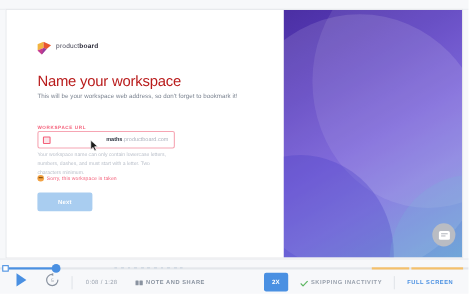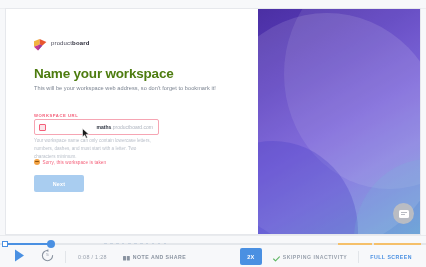--- a/index.html
+++ b/index.html
@@ -18,21 +18,21 @@
   .stage{position:absolute;left:5px;top:8px;width:416px;height:227px;background:#ffffff;border:1px solid #e6e8ec;box-sizing:border-box;overflow:hidden;}
 
   
   .form-pane{position:absolute;left:0;top:0;width:252px;height:100%;background:#fff;}
 
   .logo-row{position:absolute;left:28px;top:28px;display:flex;align-items:center;gap:4px;}
   .logo-mark{position:relative;width:13px;height:12px;flex:0 0 auto;}
   .logo-wordmark{font-size:6px;letter-spacing:.15px;color:#4a4a5a;white-space:nowrap;}
   .logo-wordmark b{color:#2c2c3a;}
 
-  .headline{position:absolute;left:28px;top:57px;font-size:13.5px;font-weight:bold;color:#4d7c0f;letter-spacing:-.2px;}
+  .headline{position:absolute;left:28px;top:57px;font-size:13.5px;font-weight:normal;color:#b91c1c;letter-spacing:-.2px;}
   .subhead{position:absolute;left:28px;top:76px;font-size:5.6px;color:#7c8491;letter-spacing:.05px;}
 
   .field-label{position:absolute;left:28px;top:104px;font-size:4.2px;font-weight:bold;letter-spacing:.55px;color:#f4607a;}
 
   .input-wrap{position:absolute;left:28px;top:110px;width:125px;height:16px;box-sizing:border-box;
     border:1px solid #f6a5b3;border-radius:2px;background:#fff;display:flex;align-items:center;}
   .err-dot{width:5px;height:5px;margin-left:4px;border:1px solid #f4607a;background:#fbe4e9;border-radius:1px;flex:0 0 auto;}
   .input-suffix{position:absolute;right:5px;top:50%;transform:translateY(-50%);font-size:5px;white-space:nowrap;}
   .input-suffix b{color:#2d3340;font-weight:bold;}
   .input-suffix span{color:#aeb4bf;}

